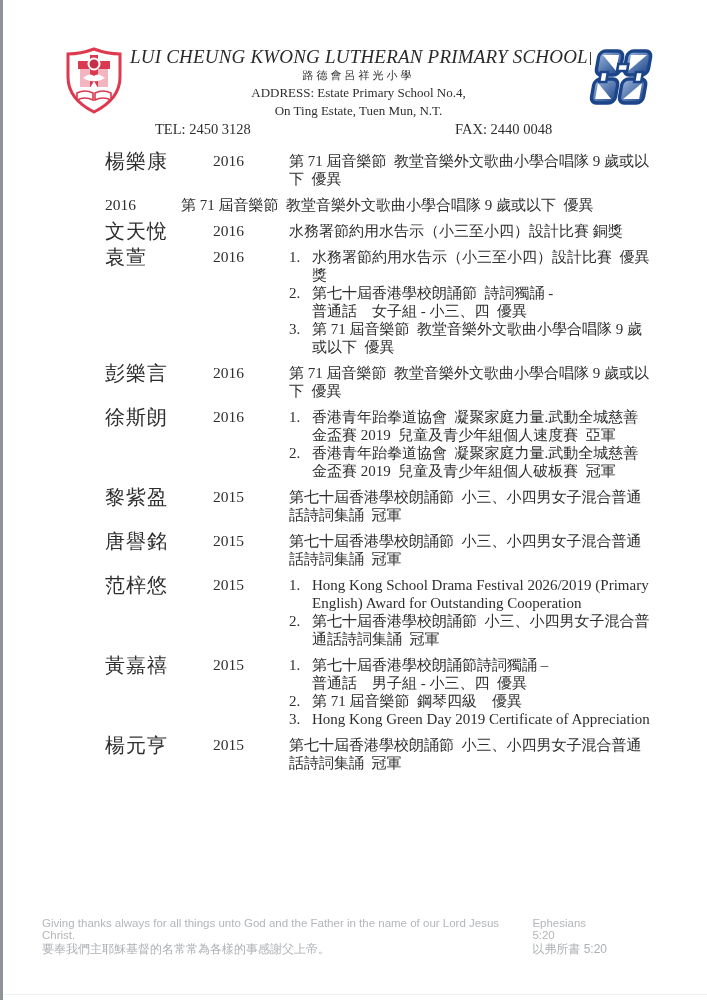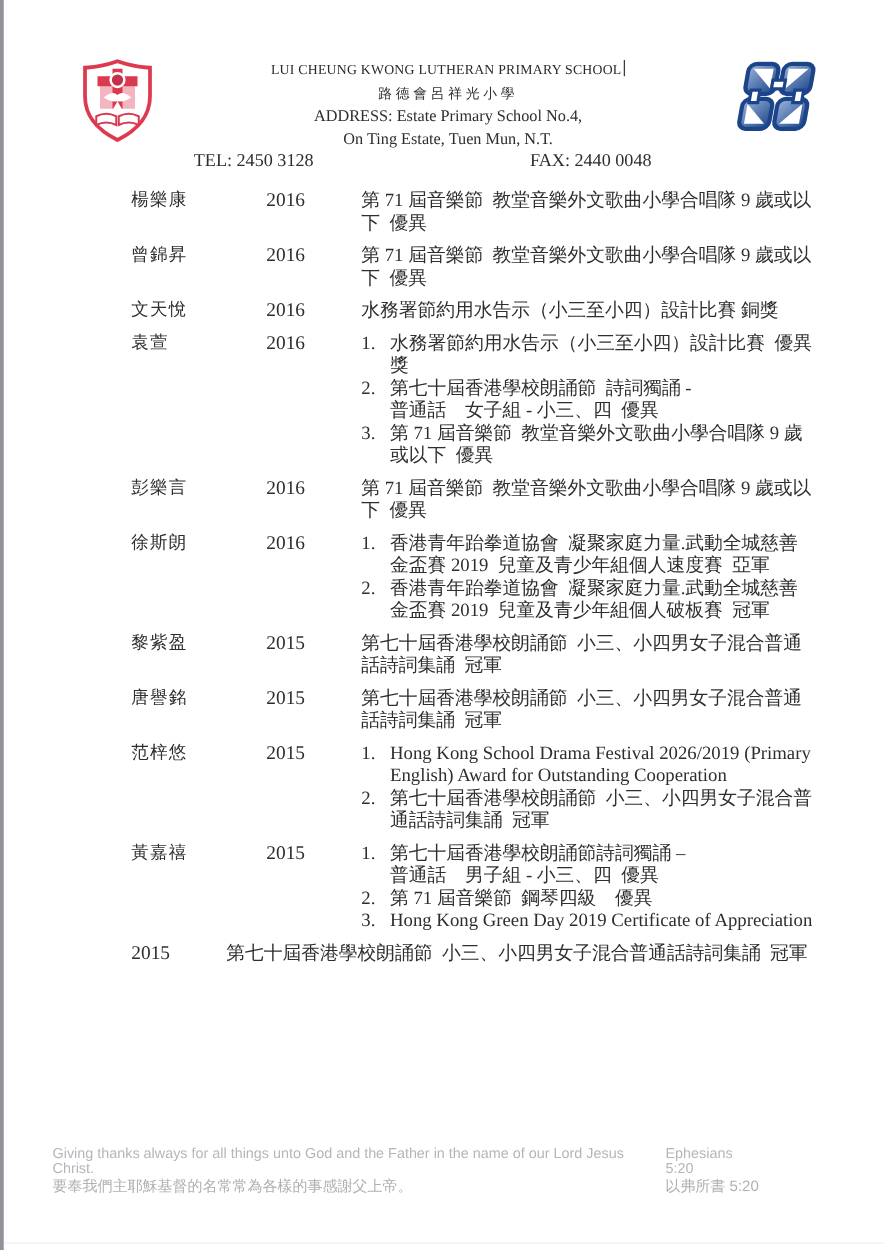--- a/index.html
+++ b/index.html
@@ -8,32 +8,32 @@
     font-family:"Liberation Serif","DejaVu Serif",serif;color:#2e2e2e;
   }
   
   .scan-edge{position:absolute;left:0;top:0;width:3px;height:100%;background:#8f9397;}
   .scan-bottom{position:absolute;left:3px;right:0;bottom:5px;height:1px;background:#eef0f2;}
 
   
   .crest{position:absolute;left:64px;top:47px;width:60px;height:67px;}
   .hk-logo{position:absolute;left:589px;top:49px;width:64px;height:58px;}
   .head-center{position:absolute;left:130px;right:120px;top:48px;text-align:center;line-height:17.5px;}
-  .title-en{font-size:11px;letter-spacing:.2px;color:#2a2a2a;white-space:nowrap;}
+  .title-en{font-size:19px;letter-spacing:.2px;color:#2a2a2a;white-space:nowrap;font-style:italic;}
   .cursor-bar{display:inline-block;width:1px;height:13px;background:#3a3a3a;margin-left:2px;vertical-align:-2px;}
   .title-zh{font-size:11px;margin-top:1px;letter-spacing:3px;}
   .addr{font-size:13px;}
   .telfax{position:absolute;top:121px;left:0;width:707px;font-size:14.5px;}
   .tel{position:absolute;left:155px;top:0;}
-  .fax{position:absolute;left:424px;top:0;}
+  .fax{position:absolute;left:455px;top:0;}
 
   
   .tbl{position:absolute;left:105px;top:152px;width:548px;font-size:15px;line-height:18px;}
   .row{display:flex;margin-bottom:8px;}
-  .c-name{width:108px;flex:none;font-size:14px;letter-spacing:1px;}
+  .c-name{width:108px;flex:none;font-size:20px;letter-spacing:1px;}
   .c-year{width:76px;flex:none;font-size:15.5px;}
   .c-awards{flex:1;min-width:0;}
   .award-item{display:flex;}
   .award-item .num{flex:none;width:23px;}
   .award-text{flex:1;min-width:0;white-space:pre-wrap;}
 
   
   .foot{position:absolute;left:42px;width:565px;
         font-family:"Liberation Sans","DejaVu Sans",sans-serif;
         color:#b3b6ba;font-size:11.5px;display:flex;justify-content:space-between;}
@@ -96,21 +96,20 @@
       <div class="row">
         <div class="c-name">楊樂康</div>
         <div class="c-year">2016</div>
         <div class="c-awards">
           <div class="award-item">
             <div class="award-text">第 71 屆音樂節  教堂音樂外文歌曲小學合唱隊 9 歲或以下  優異</div>
           </div>
         </div>
       </div>
       <div class="row">
-        <div class="c-name">曾錦昇</div>
         <div class="c-year">2016</div>
         <div class="c-awards">
           <div class="award-item">
             <div class="award-text">第 71 屆音樂節  教堂音樂外文歌曲小學合唱隊 9 歲或以下  優異</div>
           </div>
         </div>
       </div>
       <div class="row">
         <div class="c-name">文天悅</div>
         <div class="c-year">2016</div>
@@ -207,20 +206,21 @@
             <span class="num">2.</span>
             <div class="award-text">第 71 屆音樂節  鋼琴四級　優異</div>
           </div>
           <div class="award-item">
             <span class="num">3.</span>
             <div class="award-text">Hong Kong Green Day 2019 Certificate of Appreciation</div>
           </div>
         </div>
       </div>
       <div class="row">
+        <div class="c-name">楊元亨</div>
         <div class="c-year">2015</div>
         <div class="c-awards">
           <div class="award-item">
             <div class="award-text">第七十屆香港學校朗誦節  小三、小四男女子混合普通話詩詞集誦  冠軍</div>
           </div>
         </div>
       </div>
     </div>
 
   <div class="foot foot-en">

